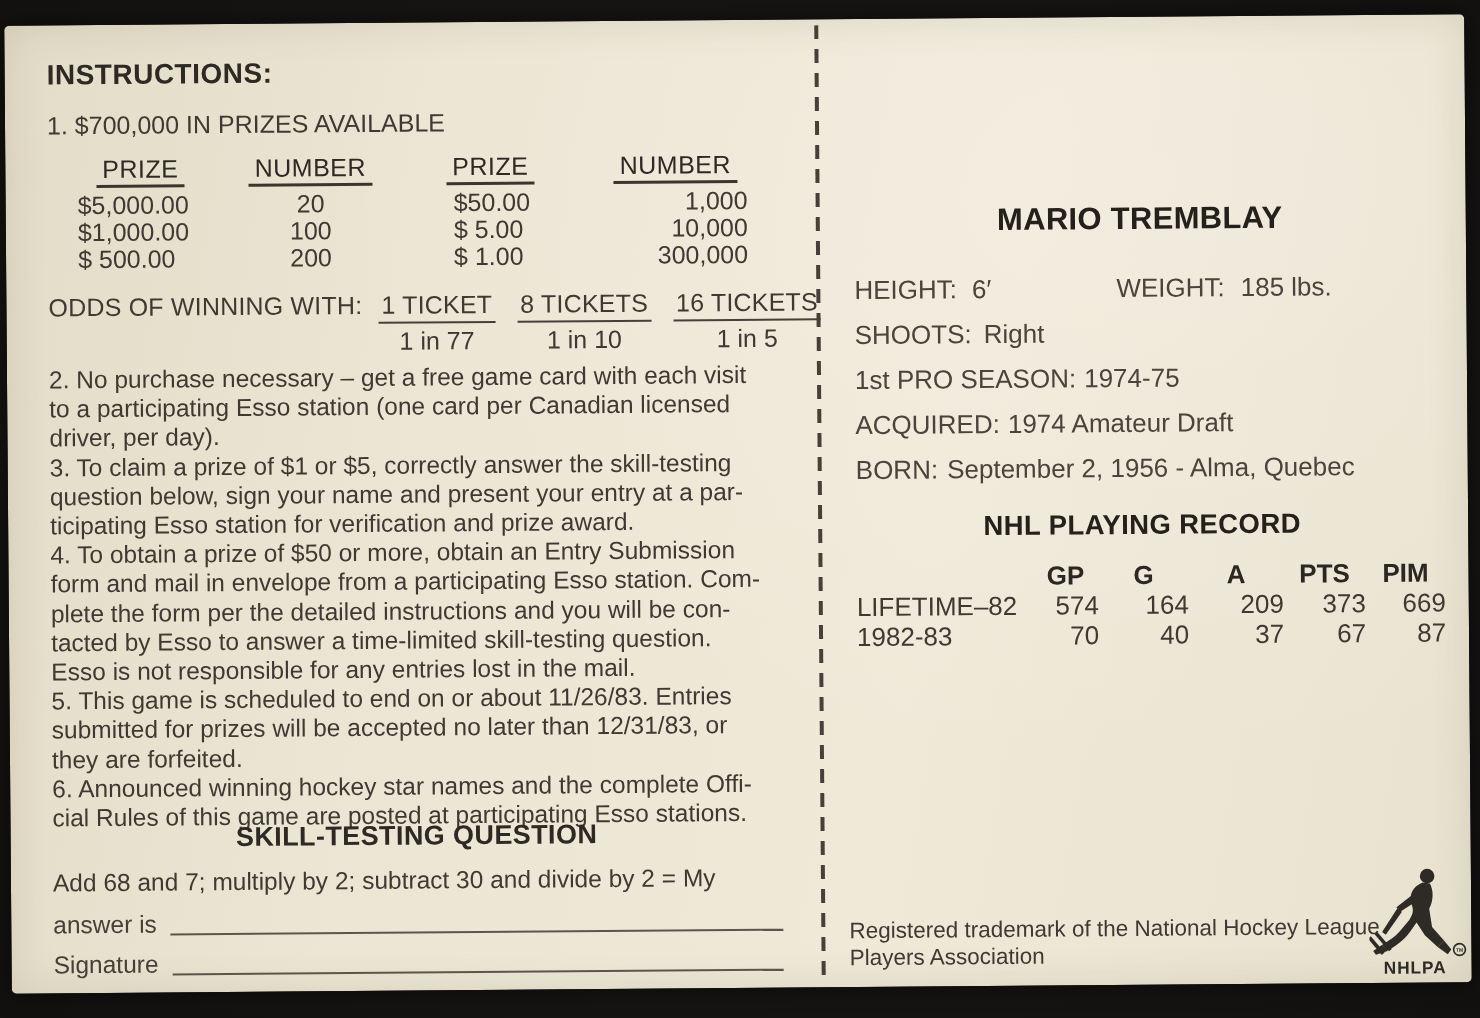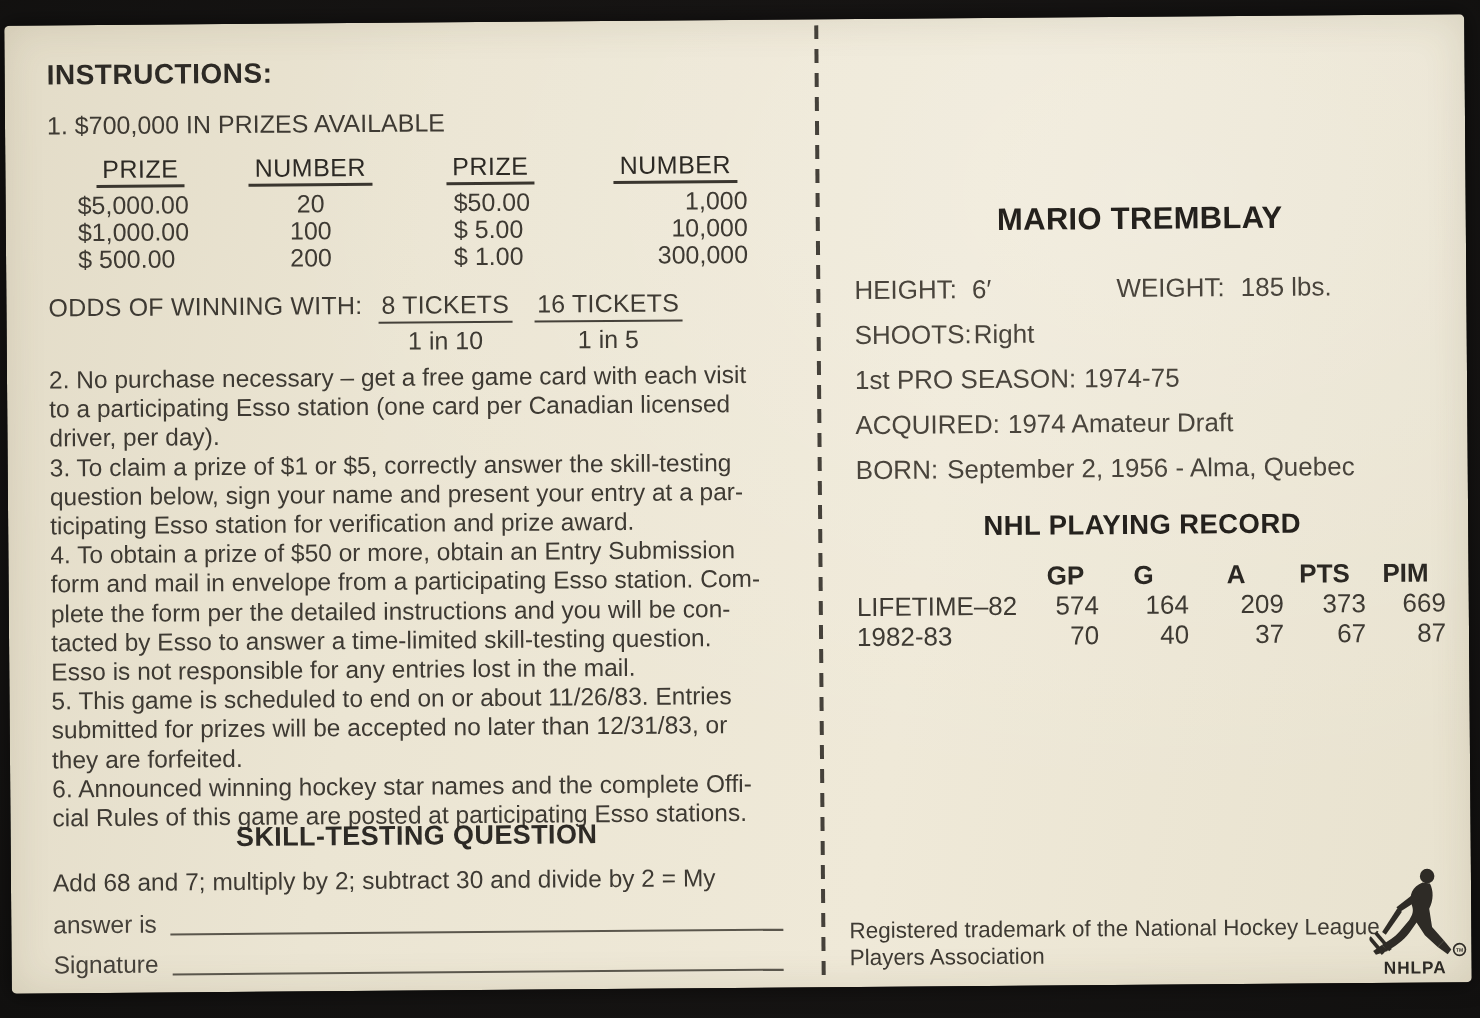--- a/index.html
+++ b/index.html
@@ -102,20 +102,24 @@
 
         <div class="c1">$ 500.00</div>
         <div class="c2">200</div>
         <div class="c3">$ 1.00</div>
         <div class="c4">300,000</div>
       </div>
 
       <div class="odds-row">
         <span class="odds-label">ODDS OF WINNING WITH:</span>
         <span class="odds-col">
+          <span class="oh">1 TICKET</span>
+          <div class="ov">1 in 77</div>
+        </span>
+        <span class="odds-col">
           <span class="oh">8 TICKETS</span>
           <div class="ov">1 in 10</div>
         </span>
         <span class="odds-col">
           <span class="oh">16 TICKETS</span>
           <div class="ov">1 in 5</div>
         </span>
       </div>
 
       <div class="rules">2. No purchase necessary – get a free game card with each visit
@@ -152,21 +156,21 @@
       <div class="player-name">MARIO TREMBLAY</div>
 
       <div class="bio">
         <div class="bio-row">
           <span class="lbl">HEIGHT:</span><span>6′</span>
           <span class="weight-group">
             <span class="lbl">WEIGHT:</span><span>185 lbs.</span>
           </span>
         </div>
         <div class="bio-row">
-          <span class="lbl" style="margin-right:2px">SHOOTS:</span><span>Right</span>
+          <span class="lbl" style="margin-right:12px">SHOOTS:</span><span>Right</span>
         </div>
         <div class="bio-row">
           <span class="lbl" style="margin-right:8px">1st PRO SEASON:</span><span>1974-75</span>
         </div>
         <div class="bio-row">
           <span class="lbl" style="margin-right:8px">ACQUIRED:</span><span>1974 Amateur Draft</span>
         </div>
         <div class="bio-row">
           <span class="lbl" style="margin-right:9px">BORN:</span><span>September 2, 1956 - Alma, Quebec</span>
         </div>

